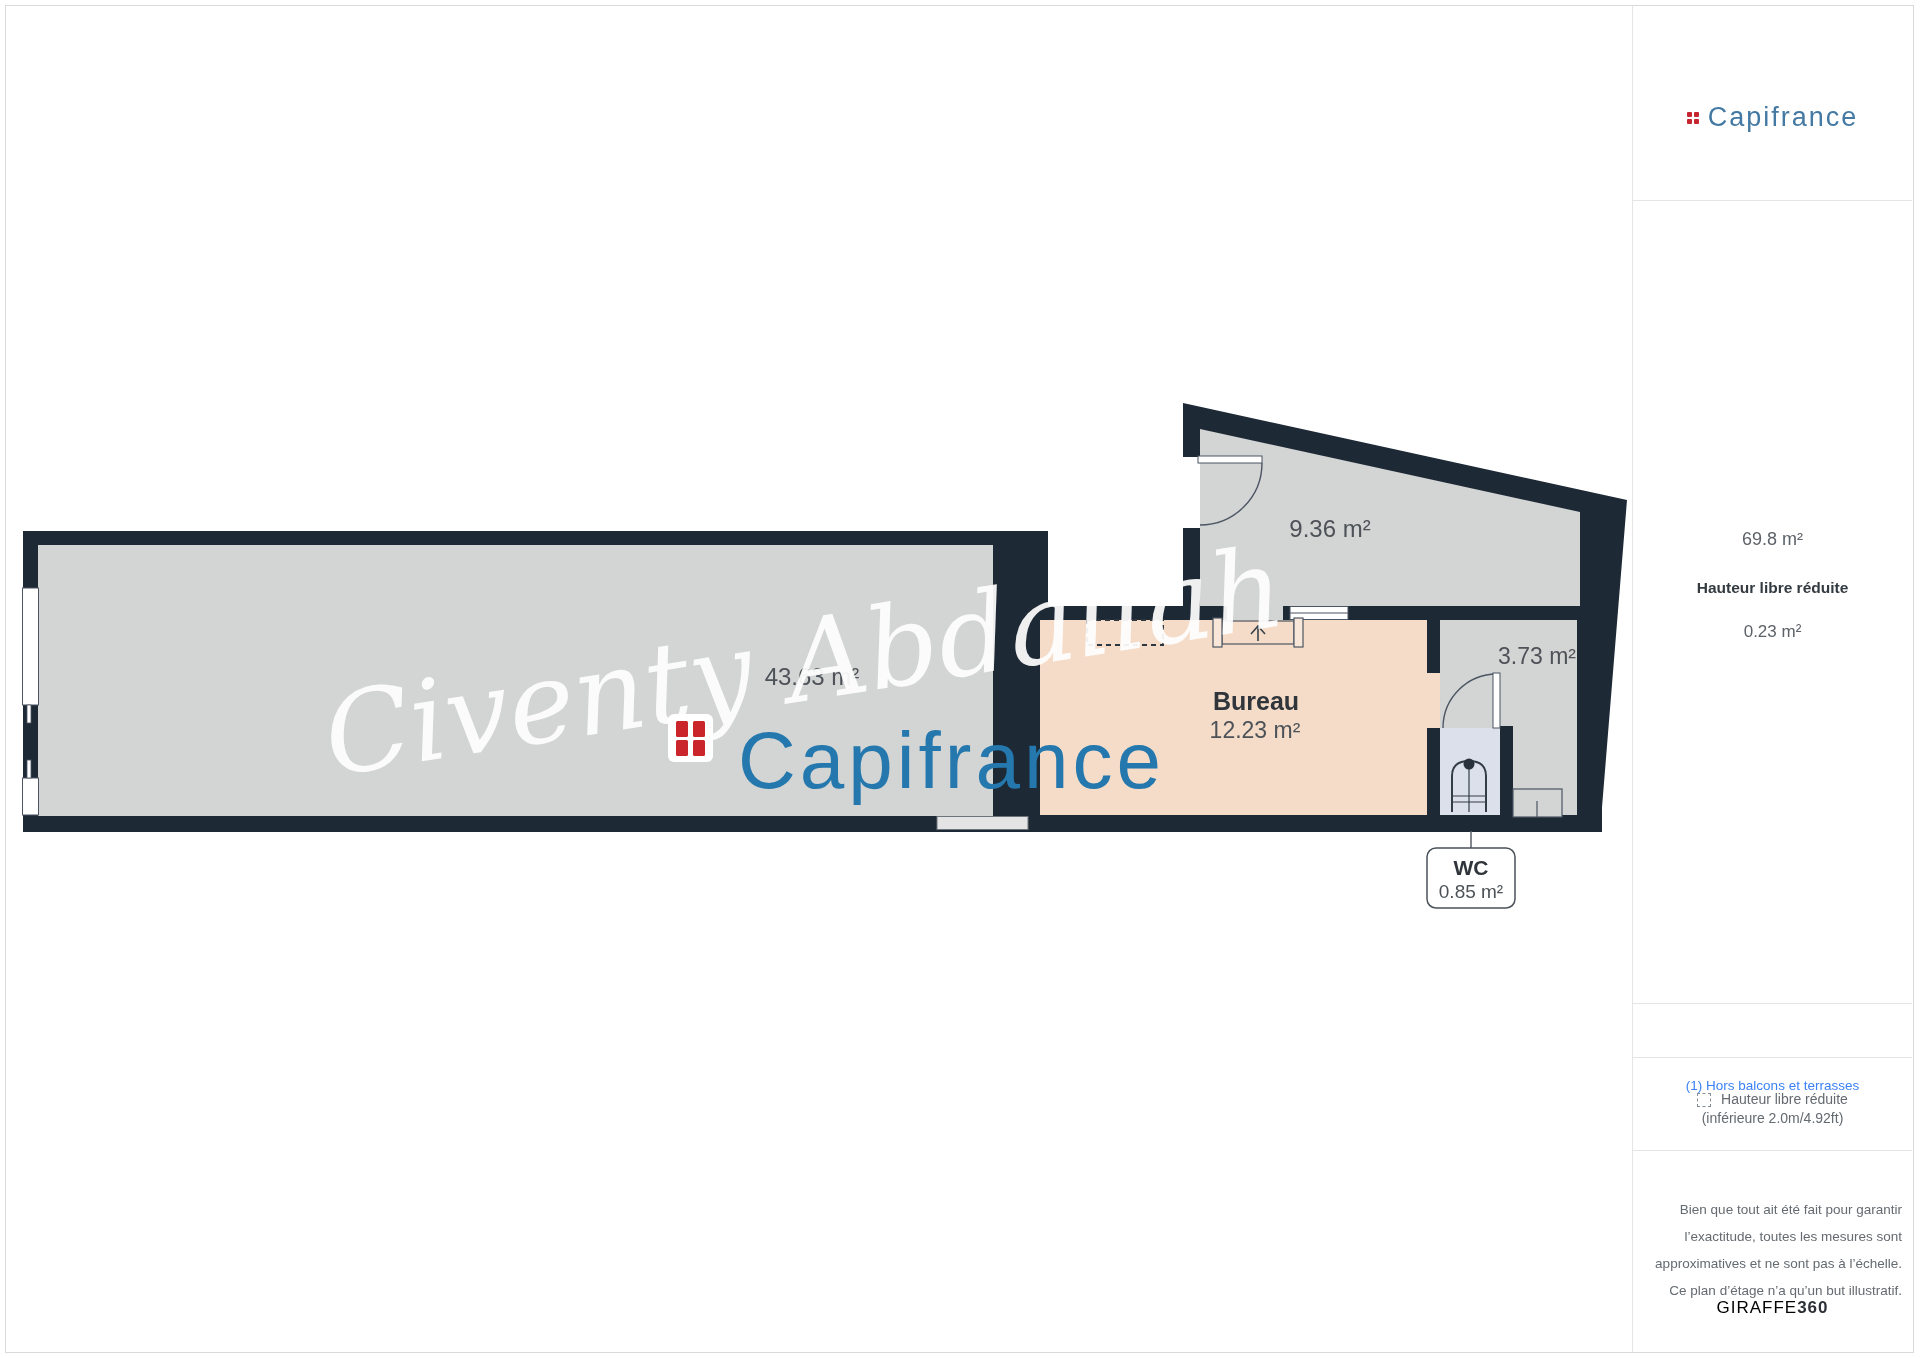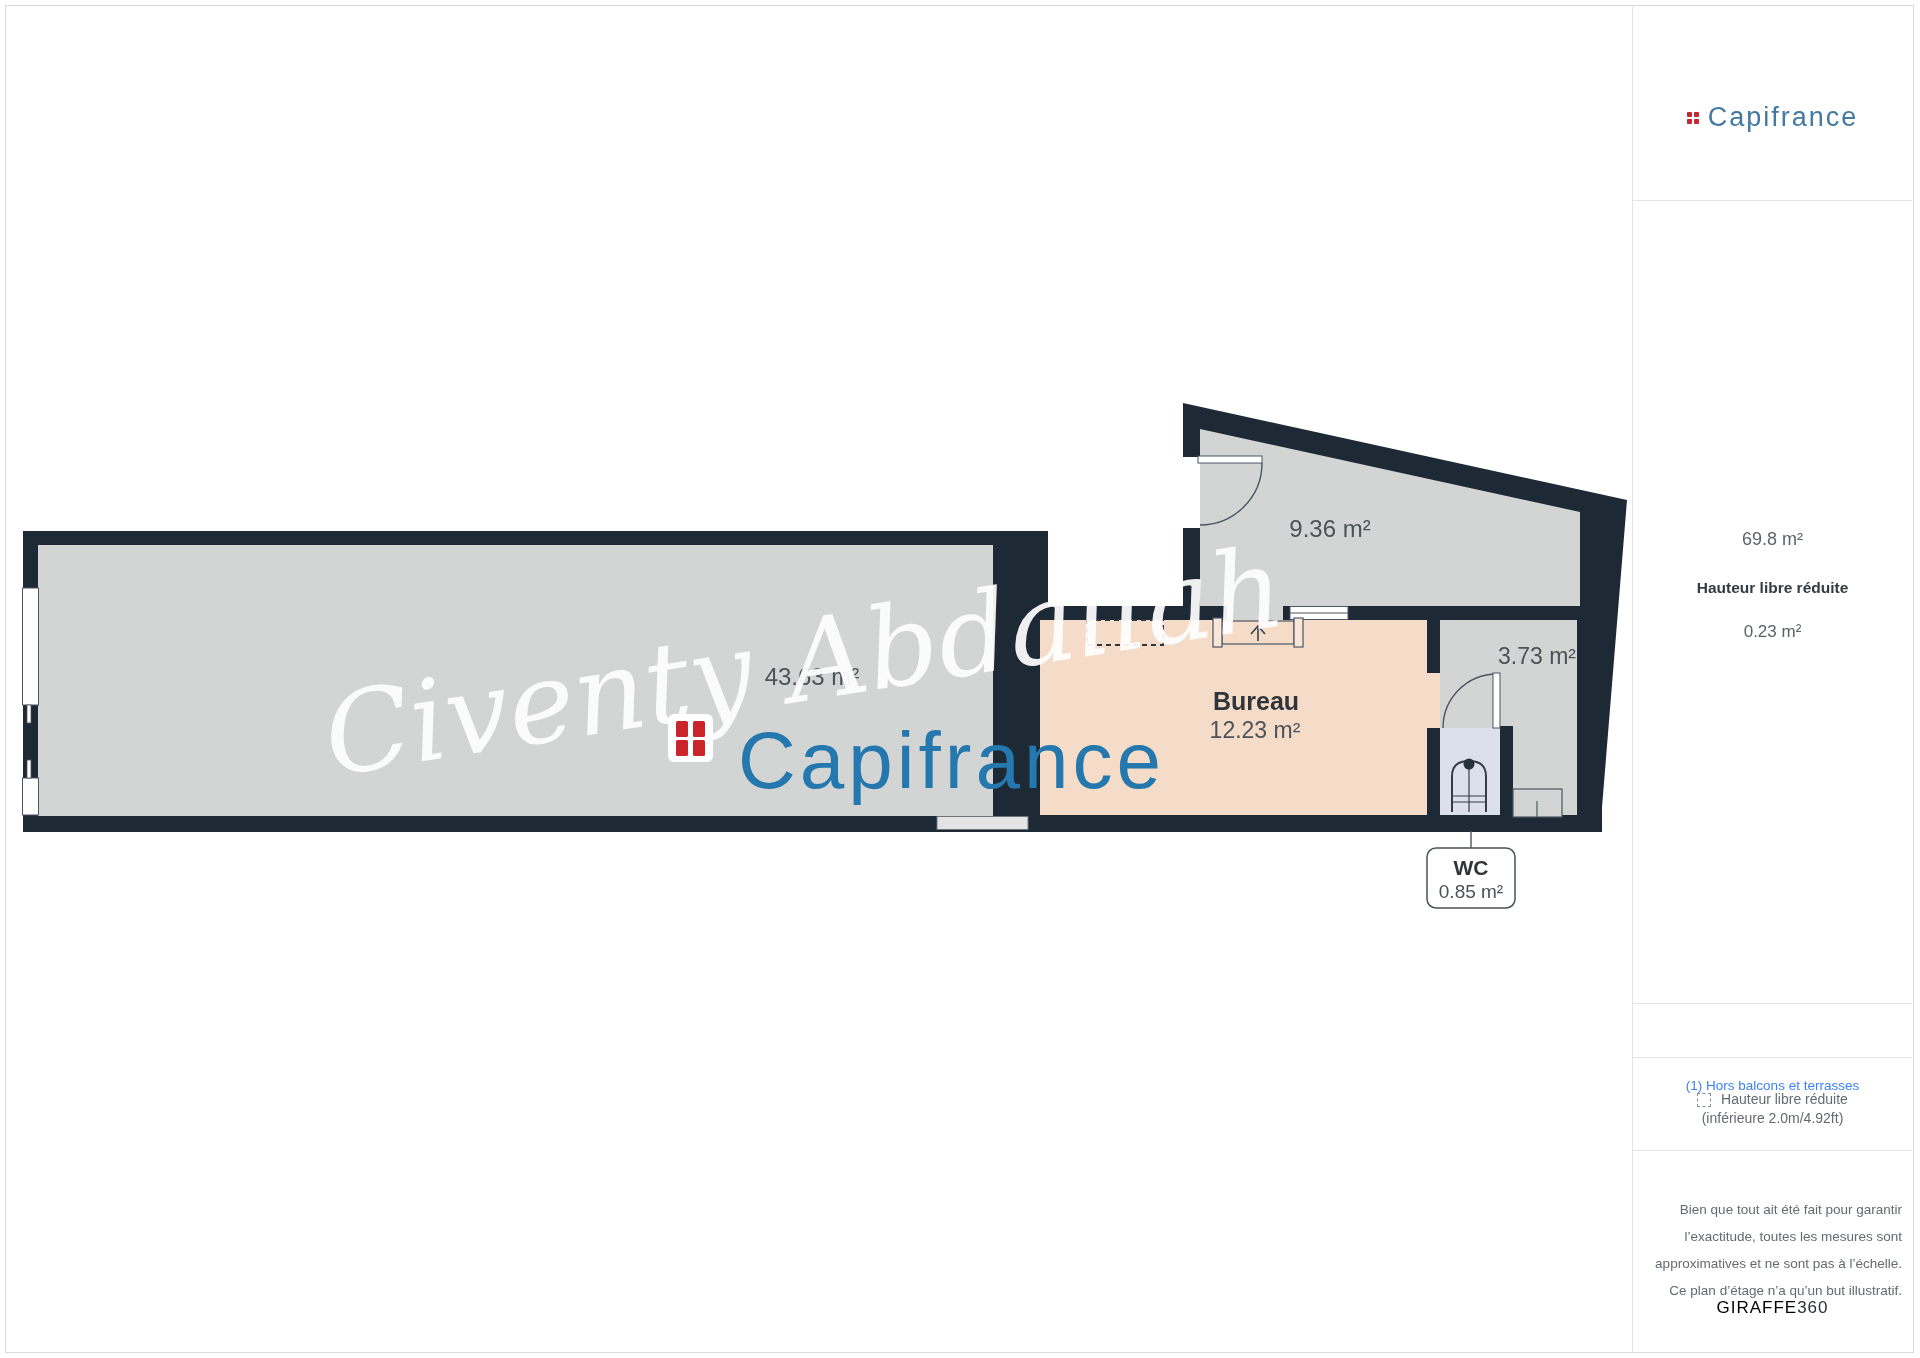--- a/index.html
+++ b/index.html
@@ -22,21 +22,21 @@
   .surf-val{font-size:18px;color:#5c6268;margin-top:11px;}
   .h-title{font-size:15.5px;font-weight:700;color:#333a40;margin-top:29px;}
   .h-val{font-size:17px;color:#5c6268;margin-top:25px;}
   .footnote{position:absolute;left:0;top:1052px;width:279px;text-align:center;font-size:13.5px;color:#3b82f6;margin-top:20px;}
   .legend{position:absolute;left:0;top:1084px;width:279px;text-align:center;font-size:14px;color:#646a70;line-height:19px;}
   .legend .row1{display:flex;justify-content:center;align-items:center;gap:10px;}
   .dotted-ic{width:12px;height:12px;border:1.5px dashed #868c93;flex:0 0 auto;}
   .disclaimer{position:absolute;left:10px;top:1176px;width:259px;text-align:right;font-size:13.5px;line-height:27px;color:#646a70;}
   .giraffe{position:absolute;left:0;top:1292px;width:279px;text-align:center;font-size:17px;letter-spacing:1px;}
   .giraffe .g1{color:#000000;font-weight:400;}
-  .giraffe .g2{color:#2b3036;font-weight:400;}
+  .giraffe .g2{color:#2b3036;font-weight:700;}
   
   #plansvg{position:absolute;left:0;top:0;}
   text{font-family:"Liberation Sans",sans-serif;}
   .arealbl{fill:#4c5257;font-size:24px;}
   .arealbl.sm{font-size:23px;}
   .roomname{fill:#2f353b;font-size:25px;font-weight:700;}
   .wm-script{font-family:"DejaVu Serif",serif;font-style:italic;fill:#ffffff;opacity:0.93;}
   .wm-brand{fill:#2478ad;font-size:80px;letter-spacing:4px;}
 </style>
 </head>

